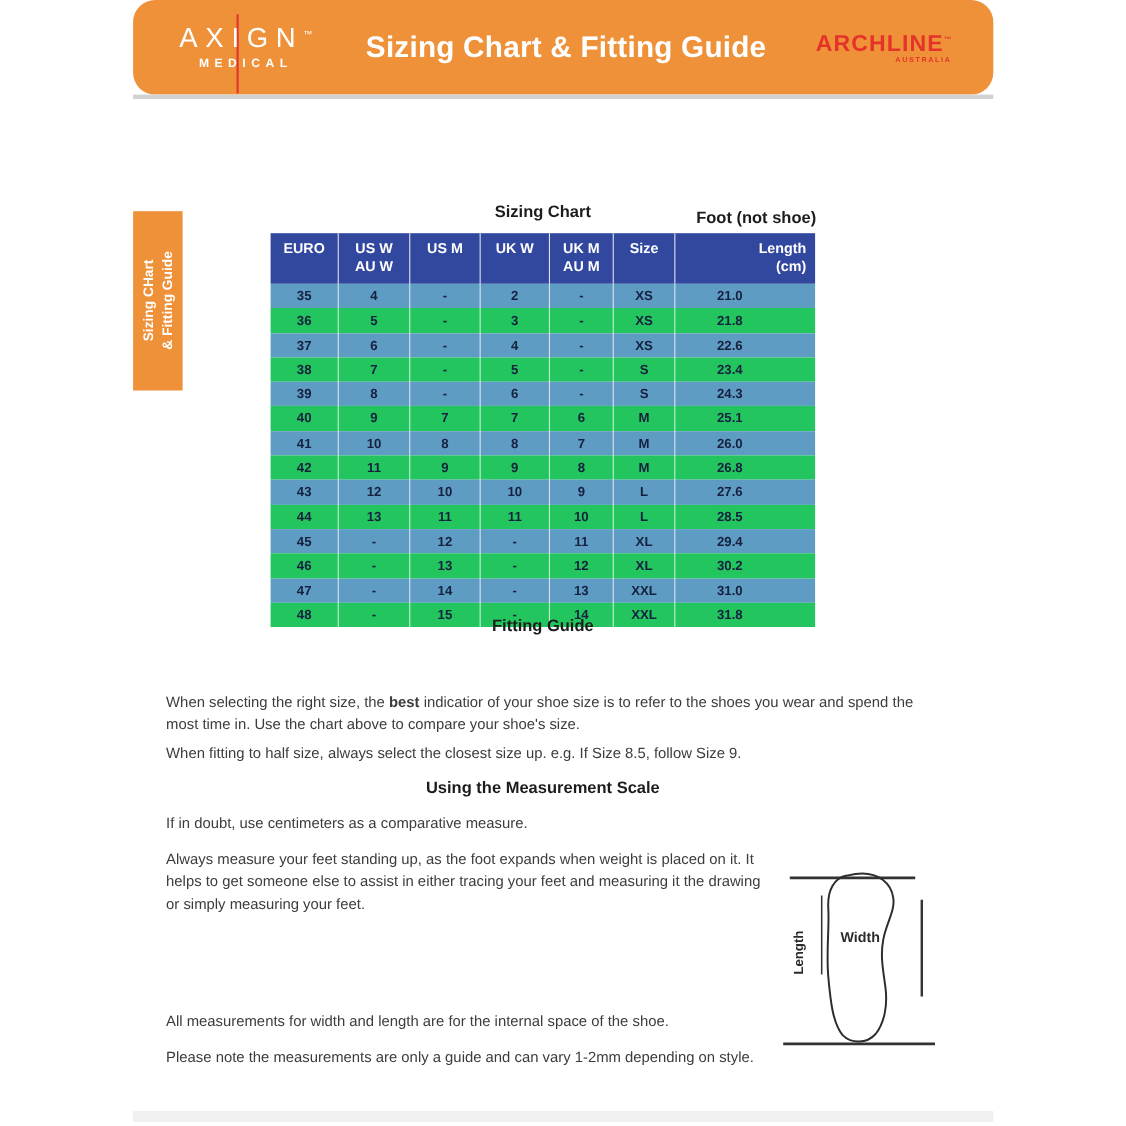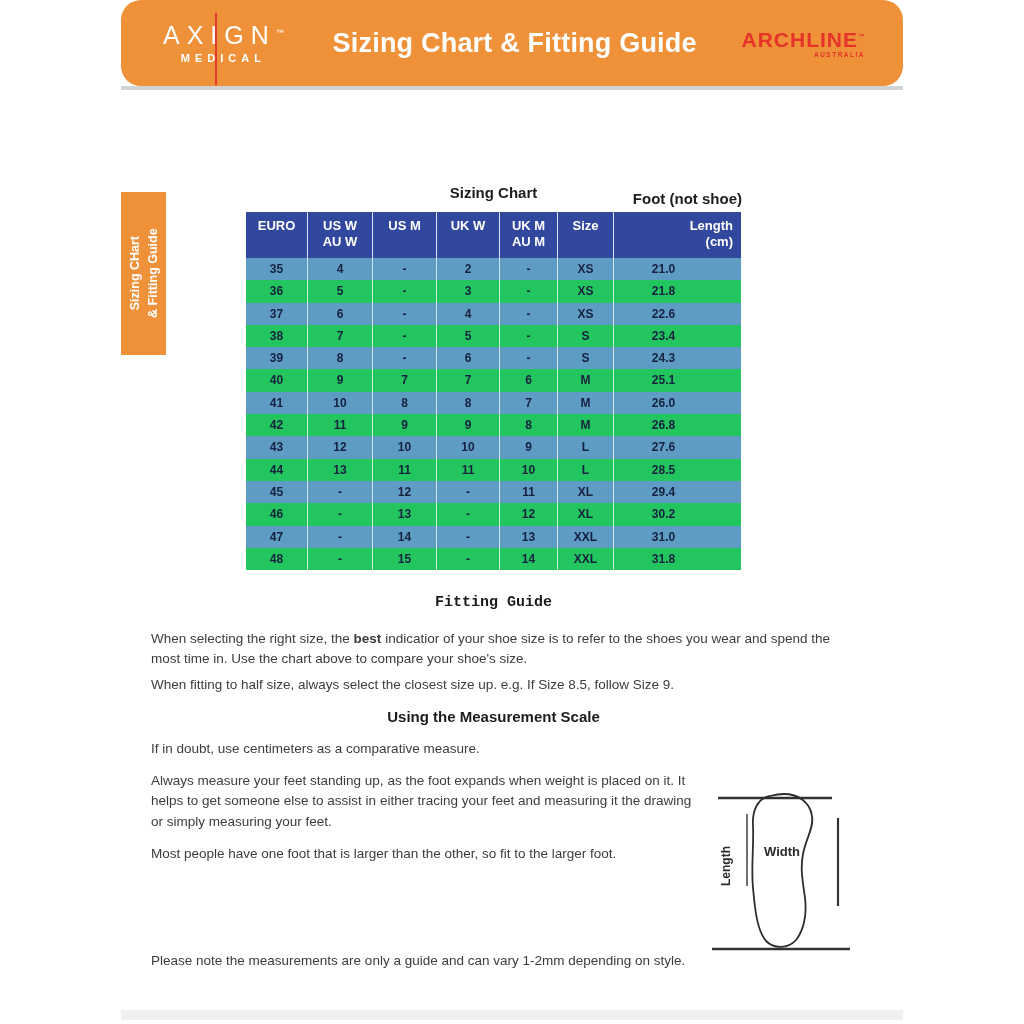--- a/index.html
+++ b/index.html
@@ -44,21 +44,21 @@
   .tr{display:grid;grid-template-columns:61px 65px 64px 63px 58px 56px 128px;height:22.3px;}
   .tr.dark{background:#5E9CC3;}
   .tr.light{background:#22c55e;}
   .td{box-sizing:border-box;text-align:center;font-size:12px;font-weight:bold;color:#16203f;
       line-height:22.3px;}
   .td + .td{border-left:1px solid rgba(255,255,255,0.75);}
   .td.last{padding-right:28px;}
 
   
   .h2{position:absolute;left:151px;width:685px;text-align:center;font-size:15px;font-weight:bold;color:#1c1c1c;}
-  .fitting-h{top:594px;font-family:Liberation Mono, monospace;}
+  .fitting-h{top:561px;}
   .measure-h{top:708px;}
   .body{position:absolute;left:151px;margin:0;font-size:13.5px;line-height:1.5;color:#3C3C3C;}
   .p1{top:629px;width:692px;}
   .p2{top:675px;width:692px;}
   .m1{top:739px;width:692px;}
   .m2{top:771px;width:548px;}
   .m3{top:844px;width:620px;}
   .m4{top:919px;width:620px;}
   .m5{top:951px;width:600px;}
 
@@ -250,21 +250,21 @@
       </div>
   </div>
 
   <div class="h2 fitting-h">Fitting Guide</div>
   <p class="body p1"><span>When selecting the right size, the </span><b>best</b><span> indicatior of your shoe size is to refer to the shoes you wear and spend the most time in. Use the chart above to compare your shoe's size.</span></p>
   <p class="body p2">When fitting to half size, always select the closest size up. e.g. If Size 8.5, follow Size 9.</p>
 
   <div class="h2 measure-h">Using the Measurement Scale</div>
   <p class="body m2">Always measure your feet standing up, as the foot expands when weight is placed on it. It helps to get someone else to assist in either tracing your feet and measuring it the drawing or simply measuring your feet.</p>
   <p class="body m1">If in doubt, use centimeters as a comparative measure.</p>
-  <p class="body m3">Most people have one foot that is larger than the other, so fit to the larger foot.</p>
+  <p class="body m4">All measurements for width and length are for the internal space of the shoe.</p>
   <p class="body m5">Please note the measurements are only a guide and can vary 1-2mm depending on style.</p>
 
   <svg class="foot-svg" width="168" height="172" viewBox="0 0 168 172">
     <line x1="8" y1="12" x2="122" y2="12" stroke="#333" stroke-width="2.5"></line>
     <line x1="2" y1="163" x2="140" y2="163" stroke="#333" stroke-width="2.5"></line>
     <path fill="none" stroke="#2d2d2d" stroke-width="1.8" d="M 60 10
              C 48 12, 42 24, 43 40
              C 44 58, 41 80, 43 102
              C 45 124, 47 144, 56 155
              C 64 163, 78 163, 86 154

